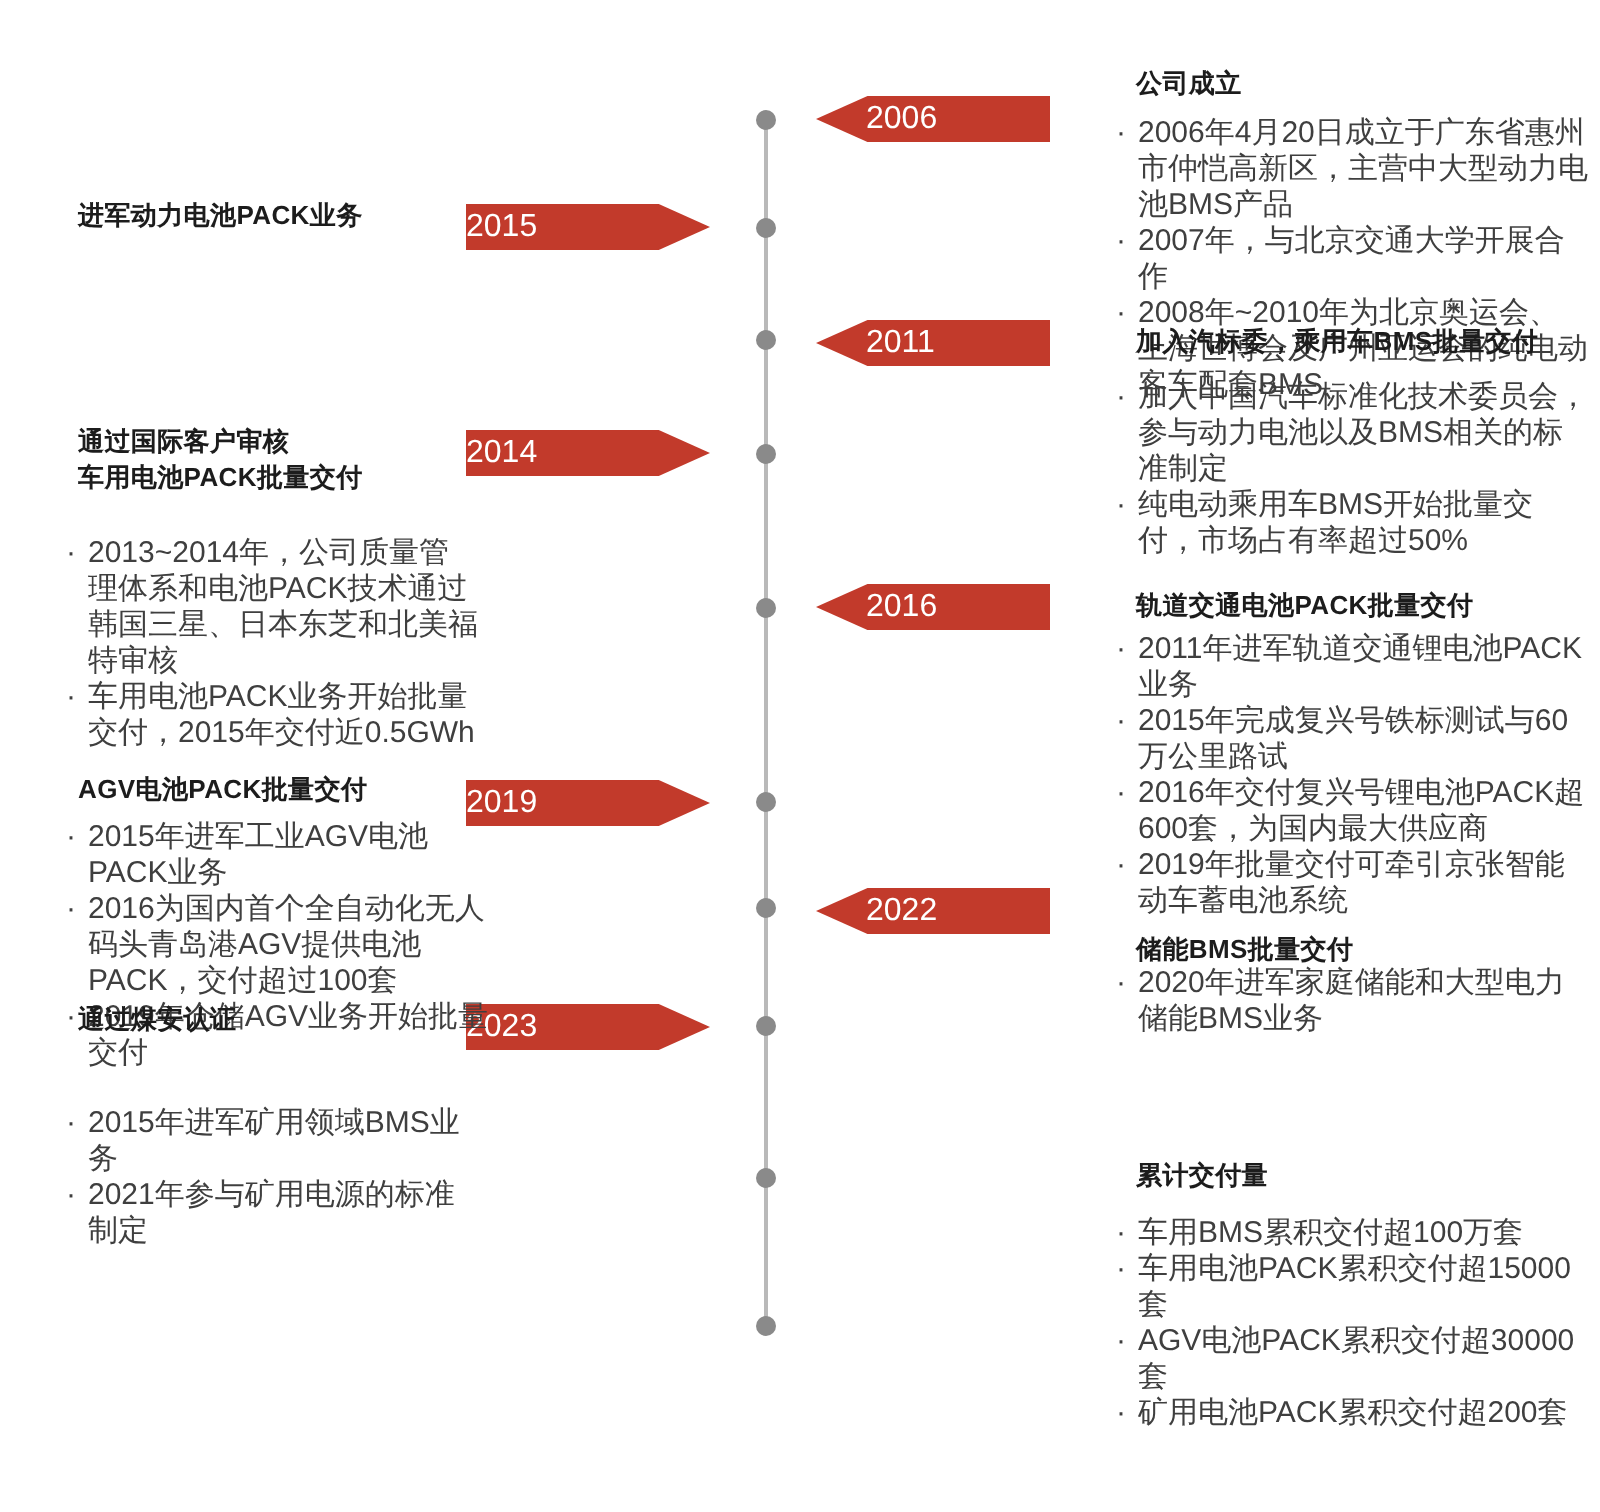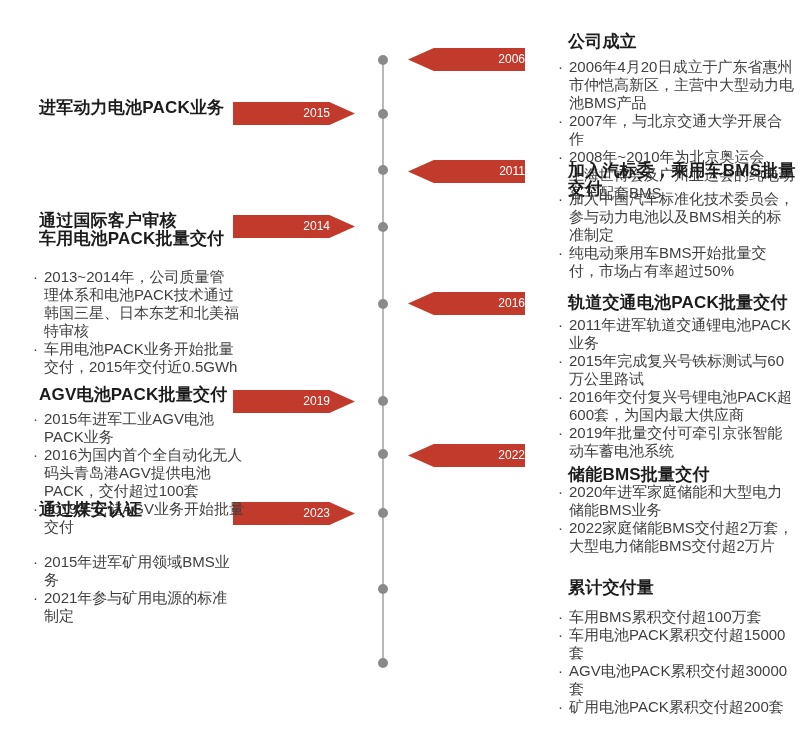--- a/index.html
+++ b/index.html
@@ -17,29 +17,29 @@
   }
   .canvas{position:absolute;left:0;top:0;width:800px;height:756px;background:#fff;}
 
   
   .vline{position:absolute;left:382px;top:58px;width:2px;height:608px;background:var(--line);}
   .dot{position:absolute;width:10px;height:10px;border-radius:50%;background:var(--dot);margin-left:-5px;margin-top:-5px;left:383px;}
 
   
   .flag{
     position:absolute;height:23px;background:var(--red);color:#fff;
-    display:flex;align-items:center;justify-content:flex-end;
-    font-size:12px;line-height:23px;
+    display:flex;align-items:center;justify-content:flex-start;
+    font-size:16px;line-height:23px;
   }
   .flag.tip-left{width:117px;left:408px;clip-path:polygon(0 50%,22% 0,100% 0,100% 100%,22% 100%);padding-left:25px;}
   .flag.tip-right{width:122px;left:233px;clip-path:polygon(0 0,79% 0,100% 50%,79% 100%,0 100%);padding-right:25px;}
 
   
   .milestone-title{
-    position:absolute;font-size:17px;font-weight:bold;color:var(--title);
+    position:absolute;font-size:13px;font-weight:bold;color:var(--title);
     line-height:18px;white-space:pre-line;letter-spacing:0.2px;
   }
   .bullets{
     position:absolute;list-style:none;font-size:15px;color:var(--body);line-height:18px;
   }
   .bullets li{position:relative;padding-left:13px;}
   .bullets li::before{content:"·";position:absolute;left:2px;top:0;color:var(--body);}
 
   .right-col-title{left:568px;}
   .right-col-list{left:556px;width:238px;}
@@ -105,21 +105,20 @@
   <ul class="bullets right-col-list" style="top:316px">
       <li>2011年进军轨道交通锂电池PACK业务</li>
       <li>2015年完成复兴号铁标测试与60万公里路试</li>
       <li>2016年交付复兴号锂电池PACK超600套，为国内最大供应商</li>
       <li>2019年批量交付可牵引京张智能动车蓄电池系统</li>
     </ul>
 
   <h3 class="milestone-title right-col-title" style="top:466px">储能BMS批量交付</h3>
   <ul class="bullets right-col-list" style="top:483px">
       <li>2020年进军家庭储能和大型电力储能BMS业务</li>
-      <li>2022家庭储能BMS交付超2万套，大型电力储能BMS交付超2万片</li>
     </ul>
 
   <h3 class="milestone-title right-col-title" style="top:579px">累计交付量</h3>
   <ul class="bullets right-col-list" style="top:608px">
       <li>车用BMS累积交付超100万套</li>
       <li>车用电池PACK累积交付超15000套</li>
       <li>AGV电池PACK累积交付超30000套</li>
       <li>矿用电池PACK累积交付超200套</li>
     </ul>
 

